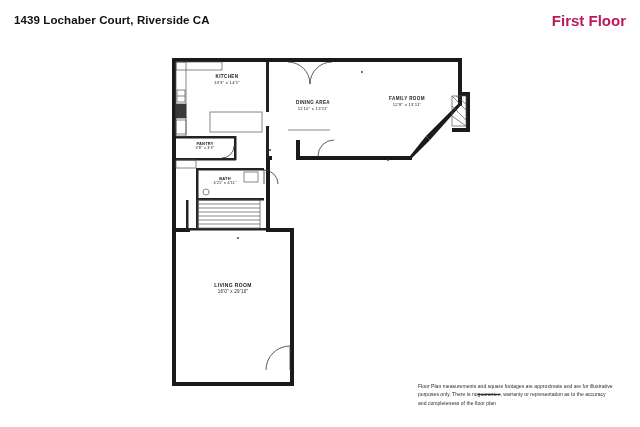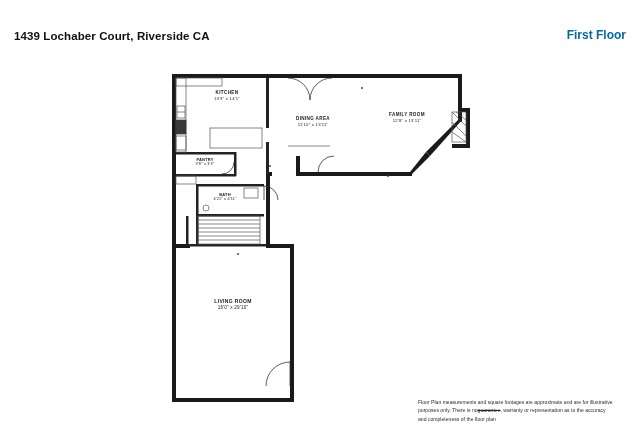--- a/index.html
+++ b/index.html
@@ -9,44 +9,44 @@
   }
   body {
     width: 640px;
     height: 427px;
     position: relative;
     font-family: "Liberation Sans", sans-serif;
     overflow: hidden;
   }
   #stage {
     position: absolute;
-    left: 0; top: 16px;
+    left: 0; top: 0;
     width: 640px;
     height: 315px;
     background: #ffffff;
     text-decoration: underline;
   }
   
   .addr {
     position: absolute;
     left: 14px;
     top: 14px;
     font-size: 11.5px;
     font-weight: bold;
     color: #111111;
     letter-spacing: 0.1px;
     white-space: nowrap;
   }
   .floor-title {
     position: absolute;
     right: 14px;
     top: 12px;
-    font-size: 12px;
+    font-size: 15px;
     font-weight: bold;
-    color: #0369a1;
+    color: #be185d;
     white-space: nowrap;
   }
   
   #plan {
     position: absolute;
     left: 0;
     top: 0;
     width: 640px;
     height: 427px;
   }

